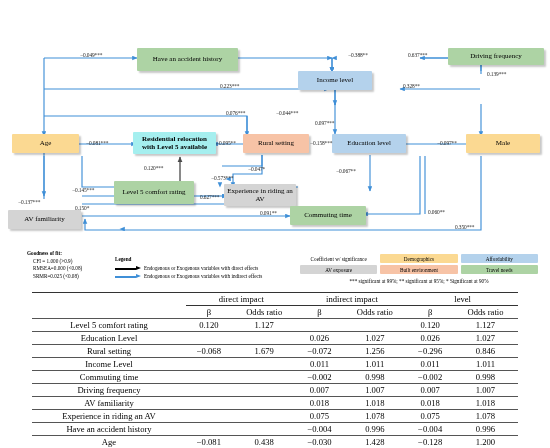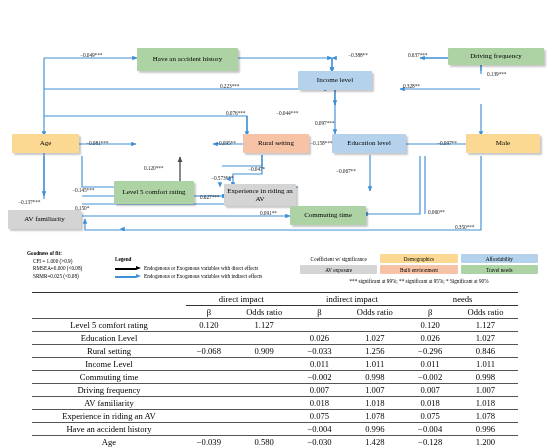--- a/index.html
+++ b/index.html
@@ -155,20 +155,21 @@
     <div class="node n-afford" style="left:298px;top:27px;width:74px;height:19px;">Income level</div>
 
     <div class="node n-afford" style="left:332px;top:90px;width:74px;height:19px;">Education  level</div>
 
     <div class="node n-demo" style="left:12px;top:90px;width:67px;height:19px;">Age</div>
 
     <div class="node n-demo" style="left:466px;top:90px;width:74px;height:19px;">Male</div>
 
     <div class="node n-built" style="left:243px;top:90px;width:66px;height:19px;">Rural setting</div>
 
+    <div class="node n-target" style="left:133px;top:88px;width:83px;height:22px;">Residential relocation with Level 5 available</div>
 
     <div class="node n-travel" style="left:114px;top:137px;width:80px;height:23px;">Level 5 comfort rating</div>
 
     <div class="node n-avexp" style="left:224px;top:140px;width:72px;height:22px;">Experience in riding an AV</div>
 
     <div class="node n-avexp" style="left:8px;top:166px;width:73px;height:19px;">AV familiarity</div>
 
     <div class="node n-travel" style="left:290px;top:162px;width:76px;height:19px;">Commuting time</div>
 
     <span class="coef" style="left:80px;top:8px;">−0.049***</span>
@@ -231,21 +232,21 @@
     <div class="cell n-travel" style="background: rgb(173, 211, 164);">Travel needs</div>
   </div>
   <div id="signote">*** significant at 99%; ** significant at 95%; * Significant at 90%</div>
 
   <table id="tbl">
     <thead>
       <tr>
         <th class="tb-top"></th>
         <th class="tb-top grp-rule spanh" colspan="2">direct impact</th>
         <th class="tb-top grp-rule spanh" colspan="2">indirect impact</th>
-        <th class="tb-top grp-rule spanh" colspan="2">needs</th>
+        <th class="tb-top grp-rule spanh" colspan="2">level</th>
       </tr>
       <tr>
         <th class="tb-thin"></th>
         <th class="tb-thin">β</th>
         <th class="tb-thin">Odds ratio</th>
         <th class="tb-thin">β</th>
         <th class="tb-thin">Odds ratio</th>
         <th class="tb-thin">β</th>
         <th class="tb-thin">Odds ratio</th>
       </tr>
@@ -265,22 +266,22 @@
           <td class="tb-thin"></td>
           <td class="tb-thin"></td>
           <td class="tb-thin">0.026</td>
           <td class="tb-thin">1.027</td>
           <td class="tb-thin">0.026</td>
           <td class="tb-thin">1.027</td>
         </tr>
         <tr>
           <td class="rowhdr tb-thin">Rural setting</td>
           <td class="tb-thin">−0.068</td>
-          <td class="tb-thin">0.909</td>
-          <td class="tb-thin">−0.033</td>
+          <td class="tb-thin">1.679</td>
+          <td class="tb-thin">−0.072</td>
           <td class="tb-thin">1.256</td>
           <td class="tb-thin">−0.296</td>
           <td class="tb-thin">0.846</td>
         </tr>
         <tr>
           <td class="rowhdr tb-thin">Income Level</td>
           <td class="tb-thin"></td>
           <td class="tb-thin"></td>
           <td class="tb-thin">0.011</td>
           <td class="tb-thin">1.011</td>
@@ -327,22 +328,22 @@
           <td class="rowhdr tb-thin">Have an accident history</td>
           <td class="tb-thin"></td>
           <td class="tb-thin"></td>
           <td class="tb-thin">−0.004</td>
           <td class="tb-thin">0.996</td>
           <td class="tb-thin">−0.004</td>
           <td class="tb-thin">0.996</td>
         </tr>
         <tr>
           <td class="rowhdr tb-thin">Age</td>
-          <td class="tb-thin">−0.039</td>
-          <td class="tb-thin">0.580</td>
+          <td class="tb-thin">−0.081</td>
+          <td class="tb-thin">0.438</td>
           <td class="tb-thin">−0.030</td>
           <td class="tb-thin">1.428</td>
           <td class="tb-thin">−0.128</td>
           <td class="tb-thin">1.200</td>
         </tr>
         <tr>
           <td class="rowhdr tb-thin tb-bot">Male</td>
           <td class="tb-thin tb-bot"></td>
           <td class="tb-thin tb-bot"></td>
           <td class="tb-thin tb-bot">0.008</td>

